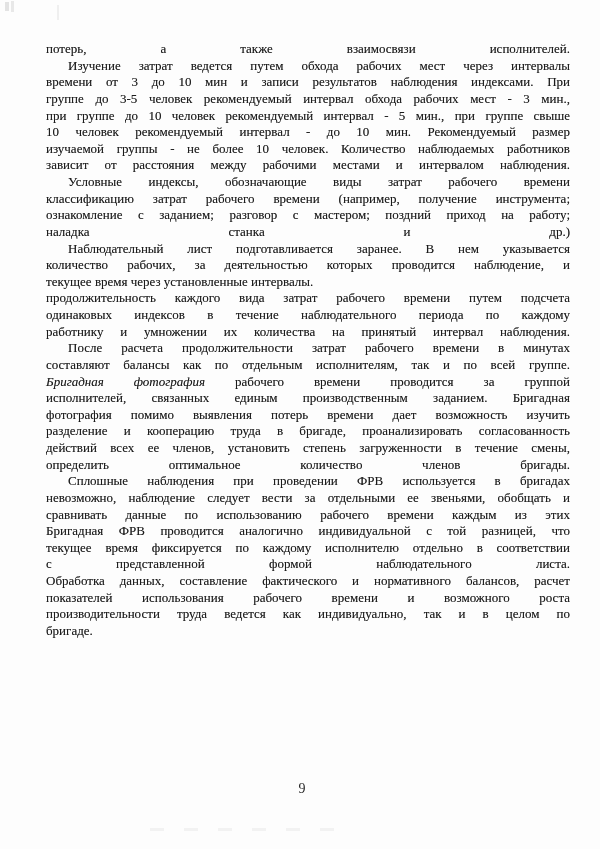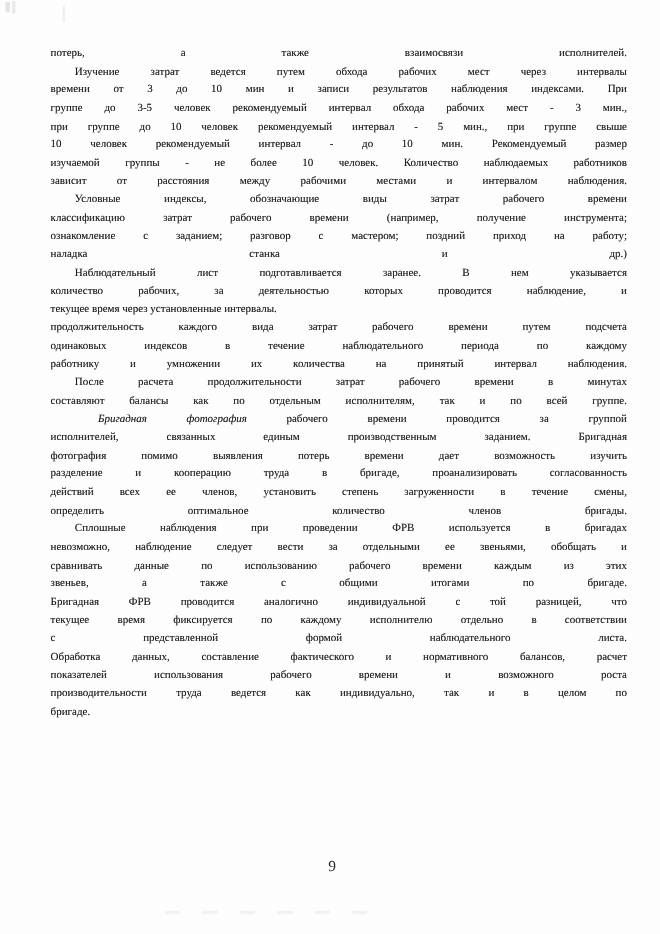--- a/index.html
+++ b/index.html
@@ -10,36 +10,36 @@
   }
   .page{
     position:relative;
     width:600px;height:849px;
     background:#fdfdfd;
     overflow:hidden;
   }
   .textblock{
     position:absolute;
     left:46px;top:41px;width:524px;
-    font-size:10px;
+    font-size:13px;
     line-height:16.62px;
     color:#1b1b1b;
     text-shadow:0 0 .4px rgba(30,30,30,.45);
   }
   .line{
     text-align:justify;
     text-align-last:justify;
   }
   .line.end{
     text-align-last:left;
   }
   .line.ind{
     text-indent:22px;
   }
-  .line i{margin-left:43px;}
+  .line i{}
   .pagenum{
     position:absolute;
     left:0;top:781px;width:604px;
     text-align:center;
     font-size:14px;
     color:#2a2a2a;
   }
   
   .artifact{position:absolute;pointer-events:none;}
   .a1{left:5px;top:2px;width:4px;height:9px;background:#e3e3e3;}
@@ -79,21 +79,20 @@
       <div class="line">составляют балансы как по отдельным исполнителям, так и по всей группе.</div>
       <div class="line"><i>Бригадная фотография</i> рабочего времени проводится за группой</div>
       <div class="line">исполнителей, связанных единым производственным заданием. Бригадная</div>
       <div class="line">фотография помимо выявления потерь времени дает возможность изучить</div>
       <div class="line">разделение и кооперацию труда в бригаде, проанализировать согласованность</div>
       <div class="line">действий всех ее членов, установить степень загруженности в течение смены,</div>
       <div class="line">определить оптимальное количество членов бригады.</div>
       <div class="line ind">Сплошные наблюдения при проведении ФРВ используется в бригадах</div>
       <div class="line">невозможно, наблюдение следует вести за отдельными ее звеньями, обобщать и</div>
       <div class="line">сравнивать данные по использованию рабочего времени каждым из этих</div>
-      <div class="line">звеньев, а также с общими итогами по бригаде.</div>
       <div class="line">Бригадная ФРВ проводится аналогично индивидуальной с той разницей, что</div>
       <div class="line">текущее время фиксируется по каждому исполнителю отдельно в соответствии</div>
       <div class="line">с представленной формой наблюдательного листа.</div>
       <div class="line">Обработка данных, составление фактического и нормативного балансов, расчет</div>
       <div class="line">показателей использования рабочего времени и возможного роста</div>
       <div class="line">производительности труда ведется как индивидуально, так и в целом по</div>
       <div class="line end">бригаде.</div>
     </div>
 
   <div class="pagenum">9</div>

